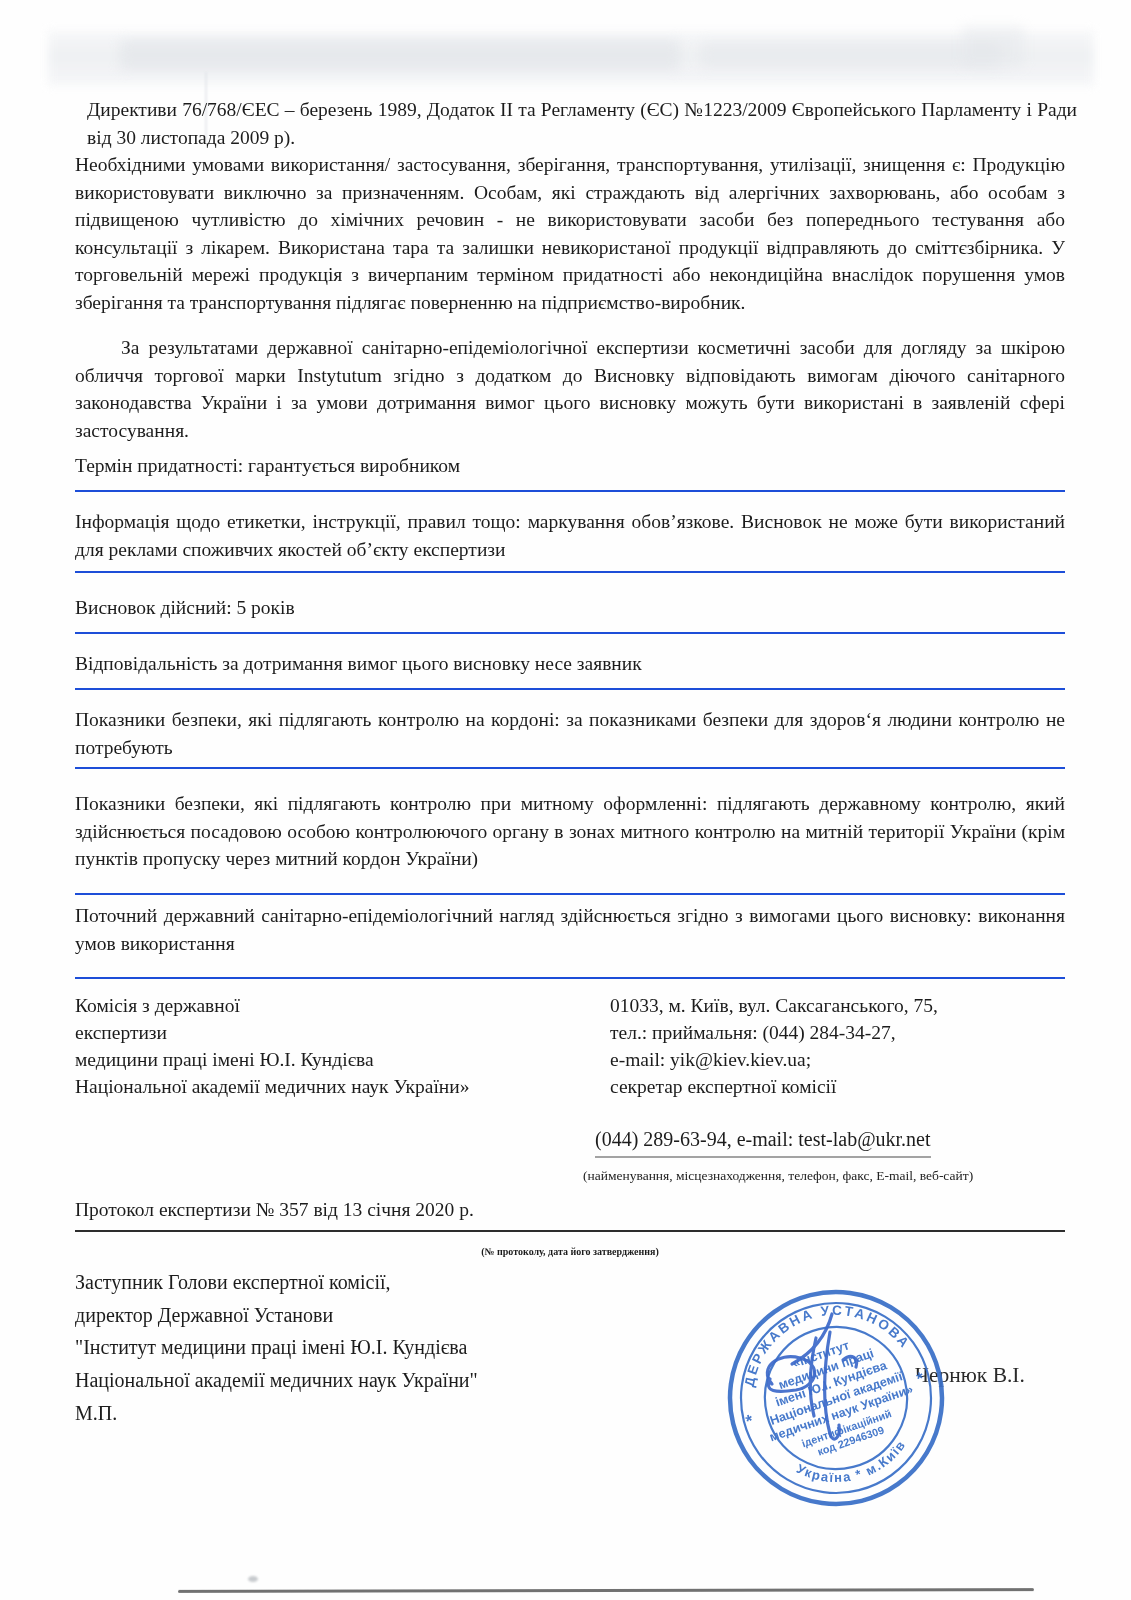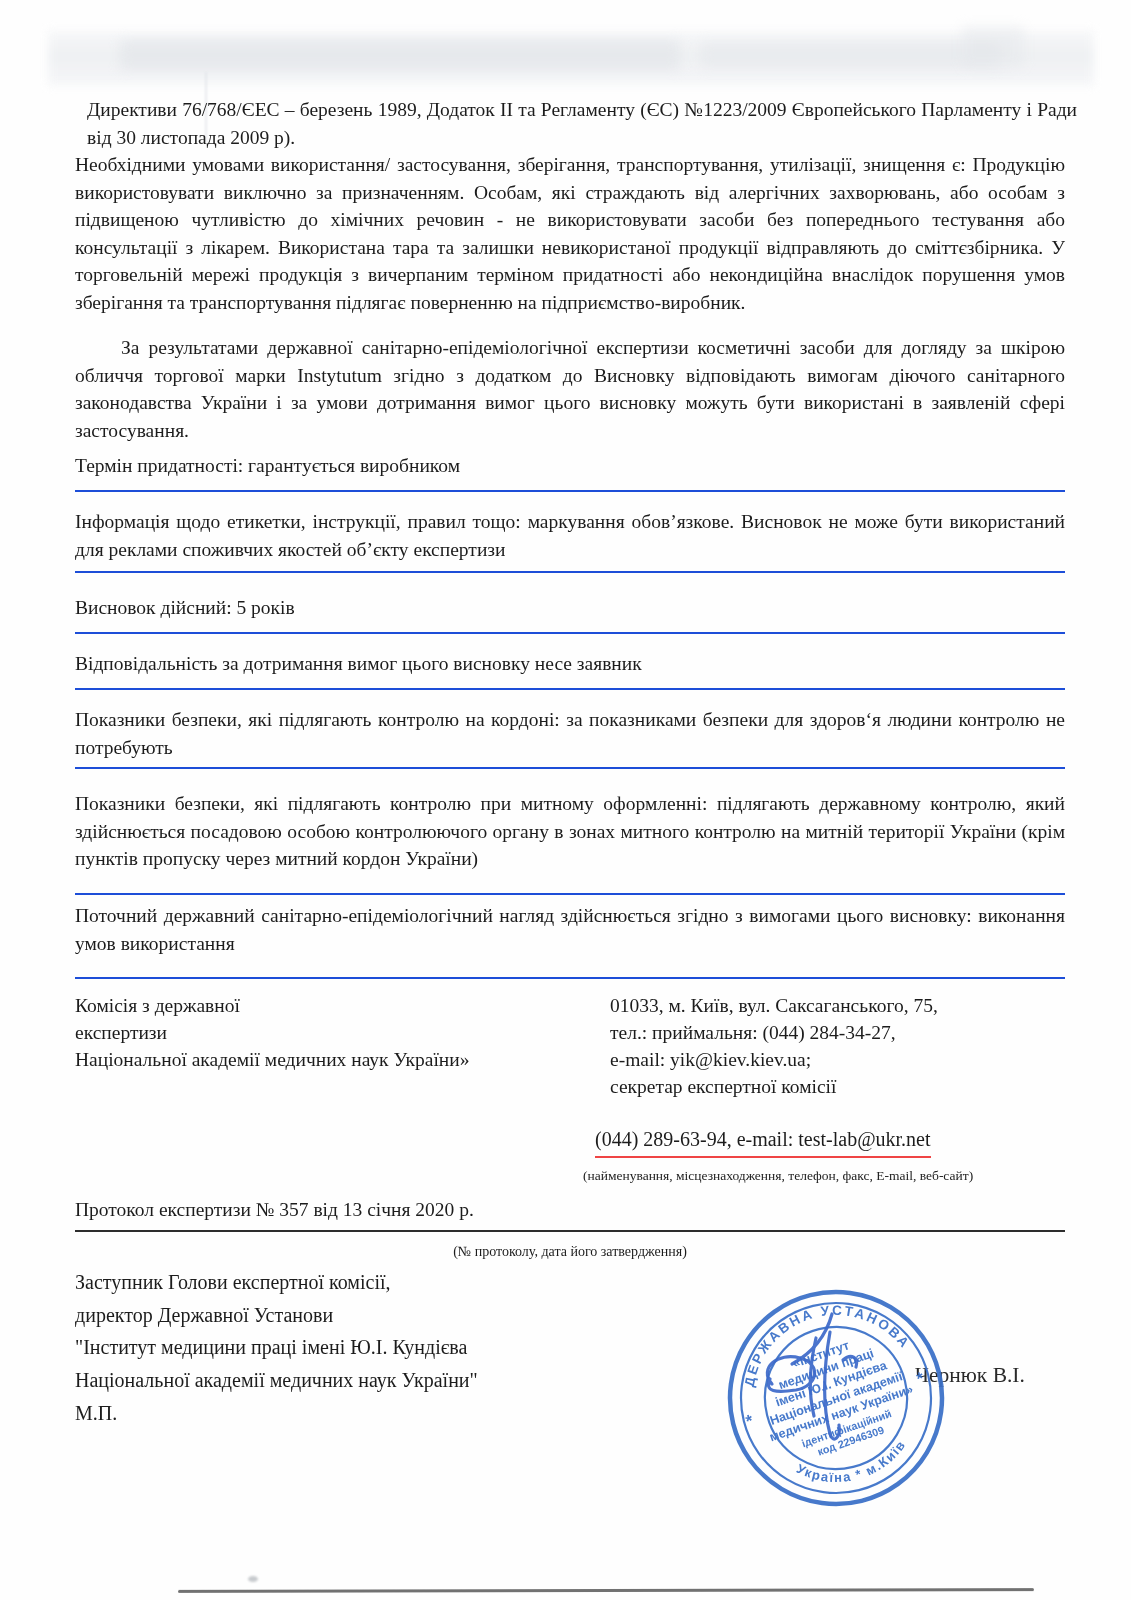--- a/index.html
+++ b/index.html
@@ -23,25 +23,25 @@
   .indent{text-indent:46px;}
   .section{position:absolute;left:0;width:100%;text-align:justify;
     border-bottom:2px solid #1d4ed8;}
   .pb10{padding-bottom:10px;} .pb8{padding-bottom:8px;} .pb6{padding-bottom:6px;} .pb4{padding-bottom:20px;}
   b{font-weight:normal;margin-top:22px;}
   .commission{position:absolute;left:0;top:992px;width:100%;height:200px;}
   .ccol{position:absolute;top:0;line-height:27px;}
   .ccol.left{left:0;width:500px;}
   .ccol.right{left:535px;width:455px;}
   .contact-line{position:absolute;left:520px;top:134px;font-size:20px;
-    border-bottom:2px solid #ef4444;padding-bottom:2px;}
+    border-bottom:2px solid #a3a3a3;padding-bottom:2px;}
   .contact-note{position:absolute;left:508px;top:170px;font-size:13.5px;color:#222;}
   .protocol{position:absolute;left:0;top:1196px;width:100%;
     border-bottom:2px solid #2d2d2d;padding-bottom:6px;}
-  .protocol-note{position:absolute;left:0;top:1238px;width:100%;text-align:center;font-size:14px;}
+  .protocol-note{position:absolute;left:0;top:1238px;width:100%;text-align:center;font-size:10px;font-weight:bold;}
   .signatory{position:absolute;left:0;top:1266px;width:560px;font-size:20px;line-height:32.5px;}
   .mp{position:absolute;left:0;top:1400px;font-size:20px;}
   .approver{position:absolute;left:840px;top:1362px;width:160px;font-size:21.5px;color:#2a2a2a;}
   
   .stamp{position:absolute;left:712px;top:1274px;width:248px;height:248px;opacity:.93;}
   .stamp svg{display:block;}
   .stamp text{fill:#3a70c8;font-family:"Liberation Sans", sans-serif;font-weight:bold;}
   .ring-text{font-size:13.5px;letter-spacing:2.5px;}
   .ring-text-bottom{font-size:13px;letter-spacing:1.5px;}
   .inner-line{font-size:12.6px;}
@@ -80,20 +80,21 @@
     <div class="section pb6" style="top:706px;">Показники безпеки, які підлягають контролю на кордоні: за показниками безпеки для здоров‘я людини контролю не потребують</div>
 
     <div class="section pb4" style="top:790px;">Показники безпеки, які підлягають контролю при митному оформленні: підлягають державному контролю, який здійснюється посадовою особою контролюючого органу в зонах митного контролю на митній території України (крім пунктів пропуску через митний кордон України)</div>
 
     <div class="section pb4" style="top:902px;">Поточний державний санітарно-епідеміологічний нагляд здійснюється згідно з вимогами цього висновку: виконання умов використання</div>
 
     <div class="commission">
       <div class="ccol left">
         <div>Комісія з державної</div>
         <div>експертизи</div>
+        <div>медицини праці імені Ю.І. Кундієва</div>
         <div>Національної академії медичних наук України»</div>
       </div>
       <div class="ccol right">
         <div>01033, м. Київ, вул. Саксаганського, 75,</div>
         <div>тел.: приймальня: (044) 284-34-27,</div>
         <div>e-mail: yik@kiev.kiev.ua;</div>
         <div>секретар експертної комісії</div>
       </div>
       <div class="contact-line">(044) 289-63-94, e-mail: test-lab@ukr.net</div>
       <div class="contact-note">(найменування, місцезнаходження, телефон, факс, E-mail, веб-сайт)</div>

